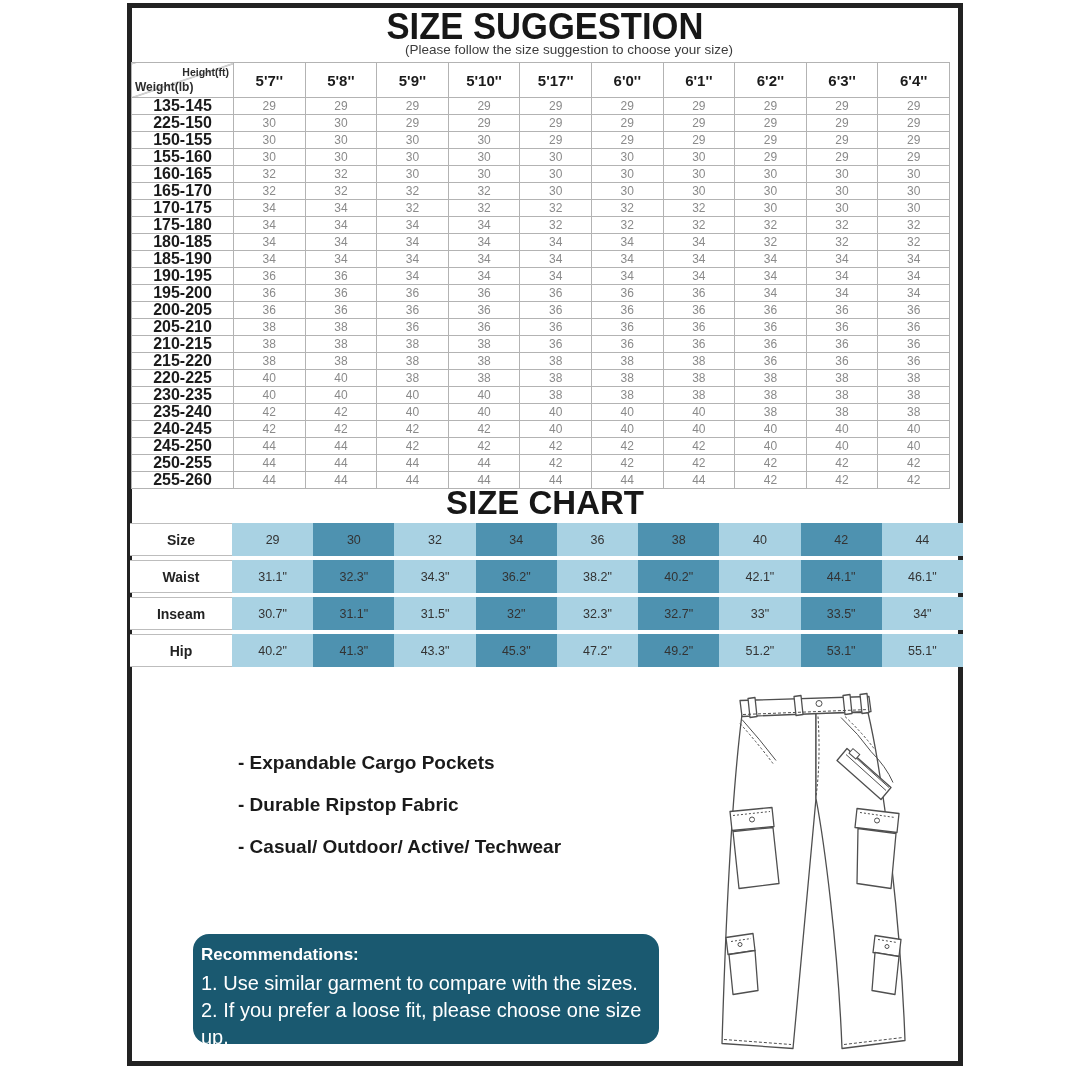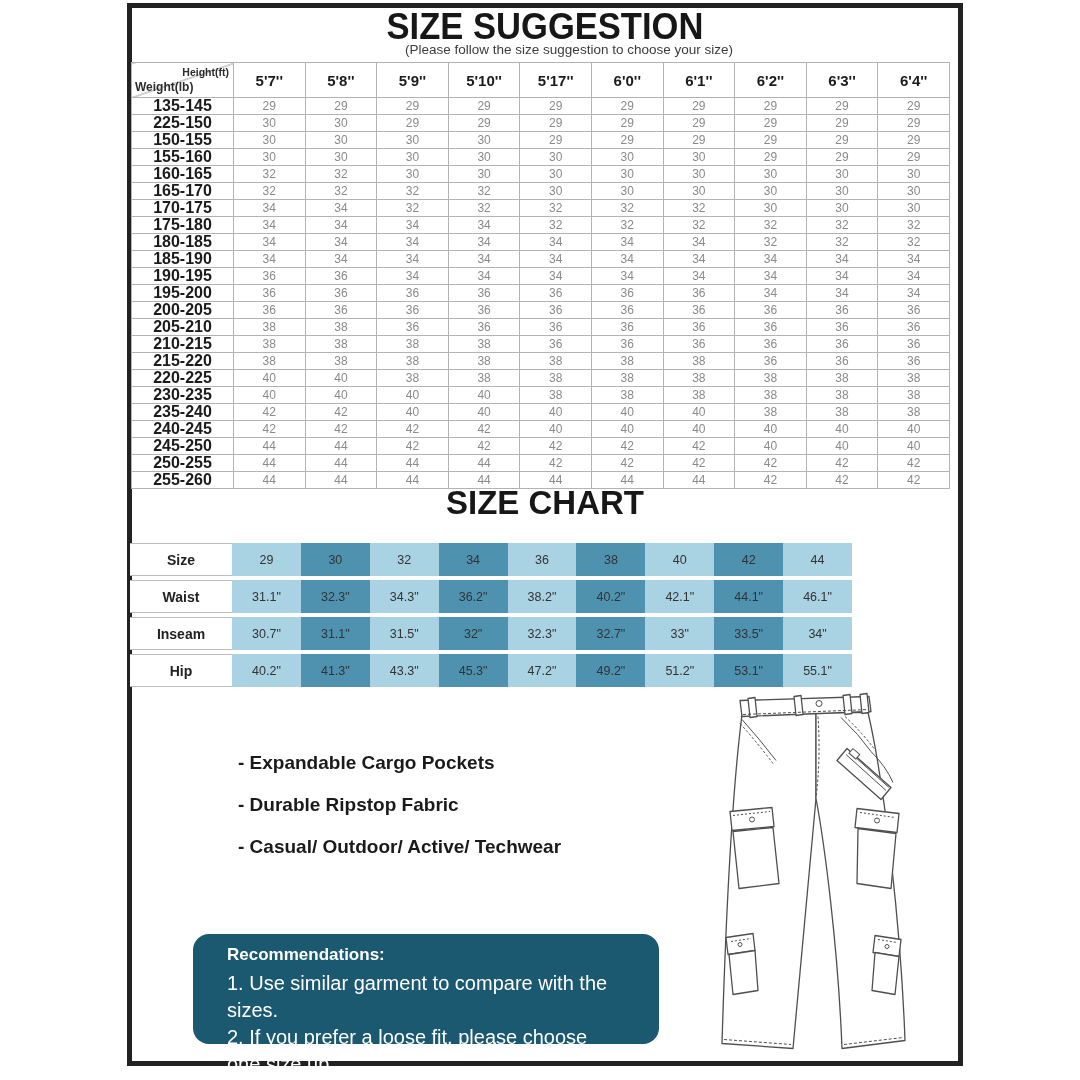--- a/index.html
+++ b/index.html
@@ -24,39 +24,39 @@
   table.sug th, table.sug td{border:1px solid #b3b3b3;padding:0;text-align:center;}
   table.sug thead th{height:34px;font-size:15px;font-weight:700;color:#1b1b1b;}
   table.sug tbody th{height:15.4px;font-size:16px;font-weight:700;color:#1b1b1b;line-height:1;}
   table.sug tbody td{height:15.4px;font-size:12px;color:#8a8a8a;line-height:1;}
   th.corner{position:relative;
     background:linear-gradient(to bottom right,transparent calc(50% - .7px),#9a9a9a calc(50% - .2px),#9a9a9a calc(50% + .2px),transparent calc(50% + .7px));}
   .corner-top{position:absolute;top:3px;right:4px;font-size:10.5px;font-weight:600;color:#2c2c2c;}
   .corner-bottom{position:absolute;bottom:3px;left:3px;font-size:12px;font-weight:600;color:#2c2c2c;}
 
   
-  .size-chart{position:absolute;left:130px;top:523px;width:722px;margin-top:20px;}
+  .size-chart{position:absolute;left:130px;top:523px;width:833px;}
   .sc-row{display:flex;height:33px;margin-bottom:4px;}
   .sc-label{width:102px;flex:0 0 102px;border-top:1px solid #bdbdbd;border-bottom:1px solid #bdbdbd;
             display:flex;align-items:center;justify-content:center;
             font-size:14px;font-weight:700;color:#222;background:#fff;box-sizing:border-box;}
   .sc-cell{flex:1;display:flex;align-items:center;justify-content:center;
            font-size:12.5px;color:#333;}
   .sc-cell.light{background:var(--sc-light,#a9d2e3);}
   .sc-cell.dark{background:var(--sc-dark,#4e92b0);}
 
   
   .features{position:absolute;left:238px;top:742px;}
   .feature{height:42px;display:flex;align-items:center;
            font-size:19px;font-weight:700;color:#1a1a1a;}
 
   
   .rec-box{position:absolute;left:193px;top:934px;width:466px;height:110px;
            background:var(--rec-bg,#1a5970);border-radius:16px;box-sizing:border-box;
-           padding:11px 34px;color:#fff;}
+           padding:11px 8px;color:#fff;}
   .rec-title{font-size:17px;font-weight:700;margin-bottom:5px;}
   .rec-item{font-size:20px;font-weight:400;line-height:27px;}
 
   
   .pants{position:absolute;left:700px;top:690px;width:262px;height:376px;}
 </style>
 </head>
 <body>
 
 <div class="canvas">

